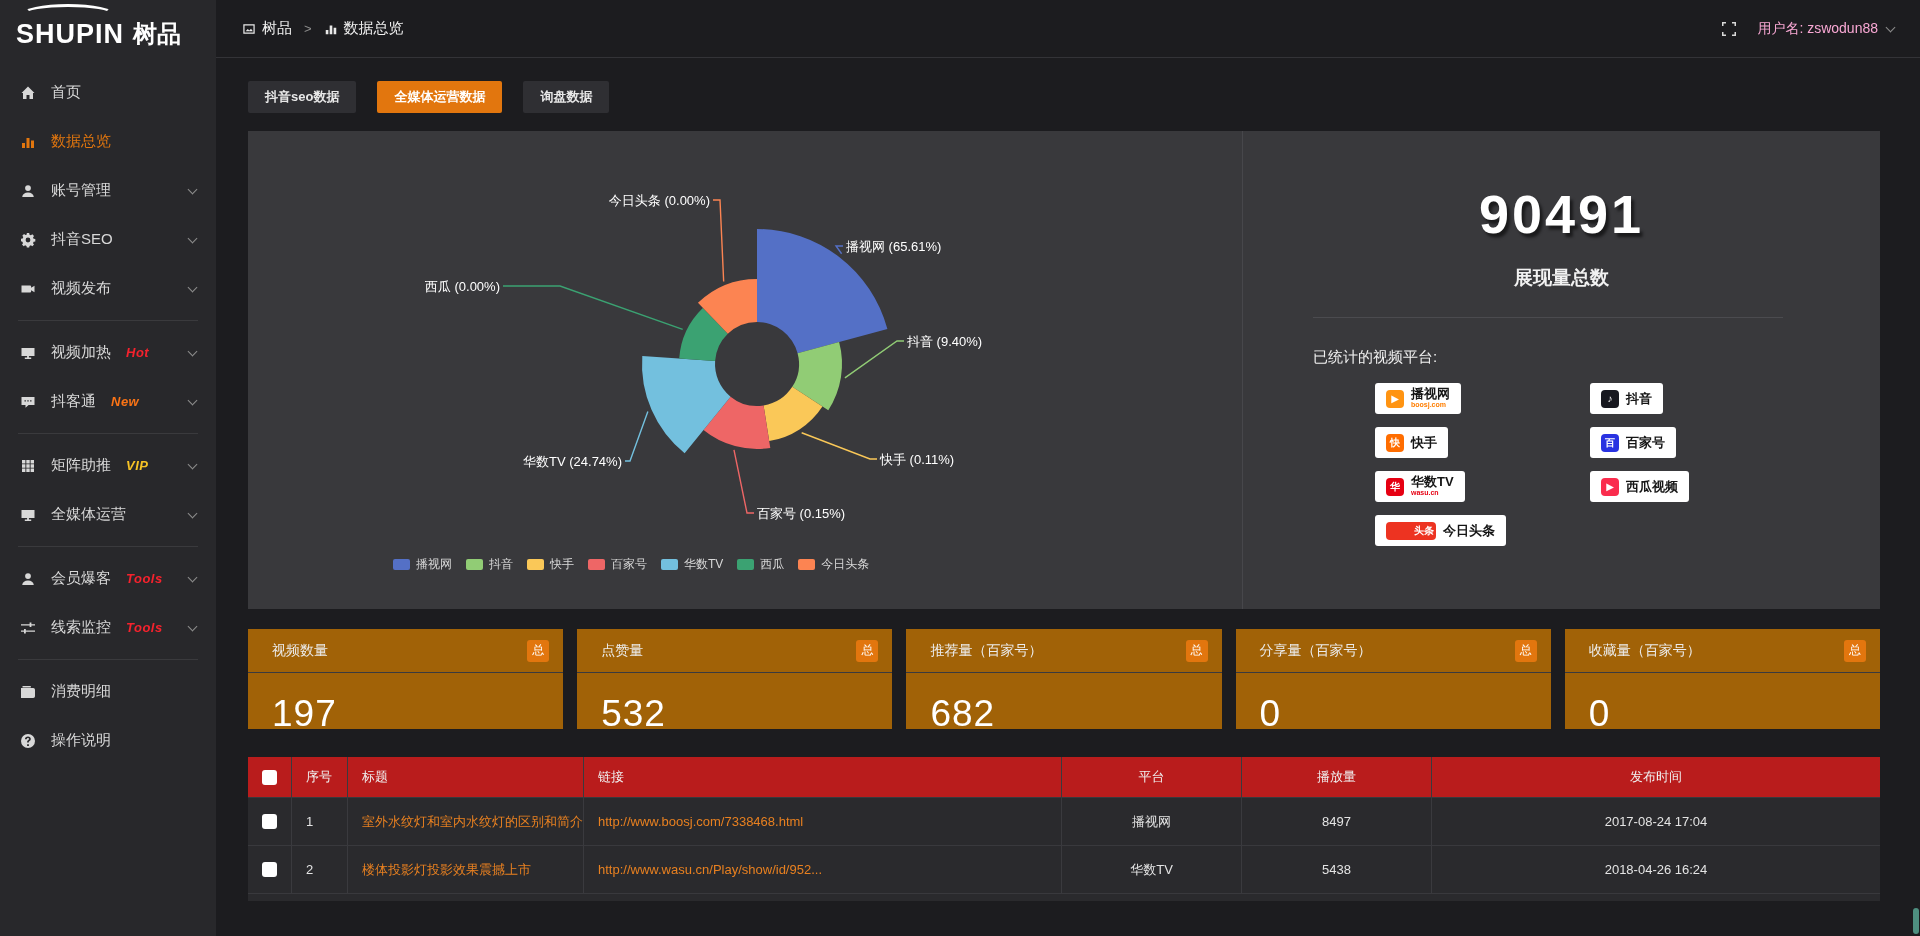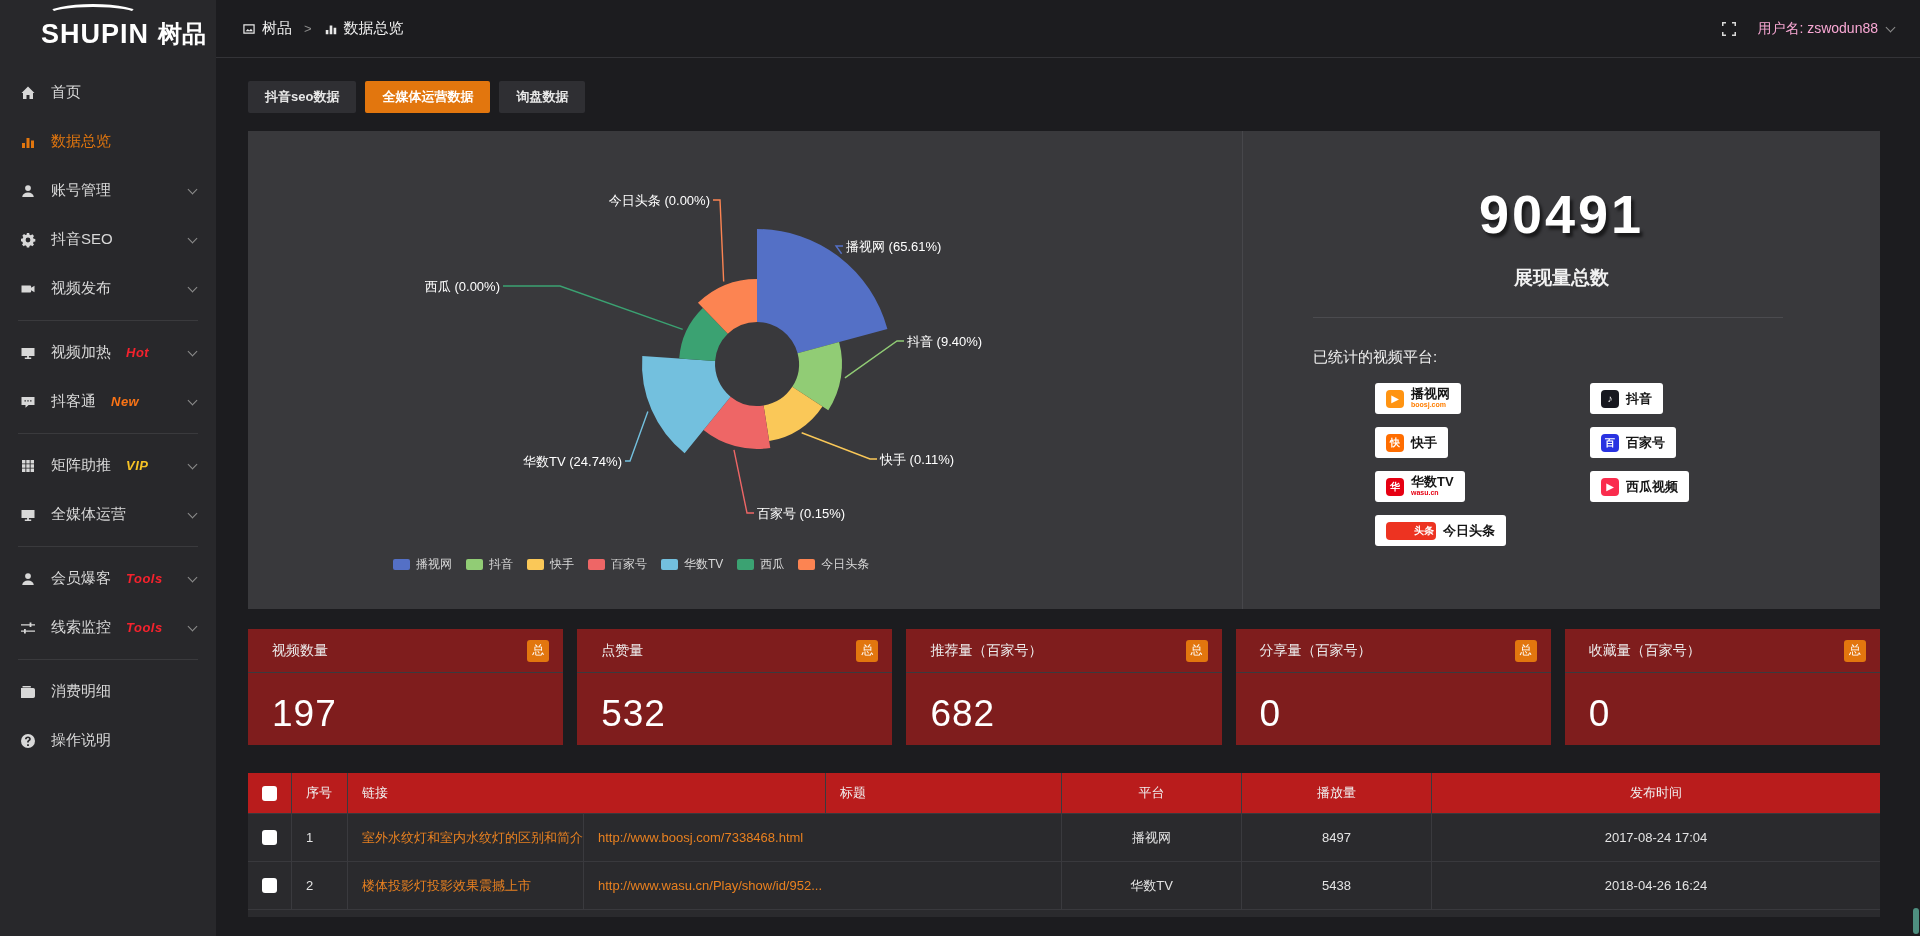--- a/index.html
+++ b/index.html
@@ -1,21 +1,21 @@
 <!DOCTYPE html>
 <html><head>
 <meta charset="utf-8">
 <style>
   * { margin:0; padding:0; box-sizing:border-box; }
   html,body { width:1920px; height:936px; overflow:hidden; }
   body { background:#1c1c1f; font-family:"Liberation Sans","DejaVu Sans",sans-serif; color:#e6e6e6; position:relative; }
 
   
   .sidebar { position:absolute; left:0; top:0; width:216px; height:100%; background:#28282b; z-index:3; }
-  .logo-wrap { height:58px; display:flex; align-items:flex-end; padding:0 0 8px 16px; position:relative;margin-left:25px; }
+  .logo-wrap { height:58px; display:flex; align-items:flex-end; padding:0 0 8px 16px; position:relative; }
   .logo-arc { position:absolute; top:4px; left:22px; width:92px; height:20px; border:3px solid transparent; border-top:3px solid #fff; border-radius:50%; }
   .logo-en { font-size:27px; font-weight:800; color:#fff; letter-spacing:1px; }
   .logo-cn { font-size:24px; font-weight:700; color:#fff; margin-left:9px; }
   .menu { padding-top:10px; }
   .menu-item { height:49px; display:flex; align-items:center; padding:0 20px 0 20px; color:#d8d8d8; font-size:15px; cursor:pointer; }
   .menu-item.active { color:#e2760e; }
   .mi-icon { width:16px; height:16px; margin-right:15px; flex:0 0 16px; }
   .mi-icon svg { width:100%; height:100%; fill:currentColor; display:block; }
   .mi-badge { font-style:italic; font-weight:700; font-size:13px; margin-left:15px; letter-spacing:0.5px; }
   .chev { width:7px; height:7px; border-right:1.5px solid #8d8d8d; border-bottom:1.5px solid #8d8d8d; transform:rotate(45deg); margin-left:auto; margin-top:-3px; }
@@ -28,21 +28,21 @@
   .crumb-ico svg { width:100%; height:100%; fill:#e8e8e8; display:block; }
   .crumb-sep { color:#8d8d8d; margin:0 12px; font-size:13px; }
   .topbar-right { margin-left:auto; display:flex; align-items:center; gap:20px; }
   .fs-icon { width:16px; height:16px; cursor:pointer; }
   .fs-icon svg { width:100%; height:100%; fill:#d8d8d8; display:block; }
   .user-entry { display:flex; align-items:center; font-size:14px; color:#f9a8d4; cursor:pointer; }
   .user-entry .chev { margin-left:9px; }
 
   
   .content { position:absolute; left:216px; top:59px; right:0; bottom:0; padding:22px 40px 0 32px; }
-  .tabs { display:flex; gap:9px; }
+  .tabs { display:flex; gap:21px; }
   .tab { height:32px; padding:0 17px; display:flex; align-items:center; background:#2f2f33; color:#e8e8e8; font-size:13px; font-weight:700; border-radius:2px; cursor:pointer; }
   .tab.active { background:#e2760e; color:#fff; }
 
   
   .chart-panel { margin-top:18px; height:478px; background:#39393c; display:flex; }
   .chart-left { flex:1; position:relative; }
   .chart-left svg.pie { position:absolute; left:0; top:0; }
   .legend { position:absolute; left:145px; bottom:36px; display:flex; gap:14px; align-items:center; }
   .legend-item { display:flex; align-items:center; gap:6px; font-size:12px; color:#d8d8d8; cursor:pointer; }
   .legend-swatch { width:17px; height:11px; border-radius:2px; }
@@ -54,21 +54,21 @@
   .platforms-title { margin:30px 0 16px 70px; font-size:15px; color:#f0f0f0; }
   .platforms { display:grid; grid-template-columns:150px 150px; column-gap:65px; row-gap:13px; margin-left:132px; }
   .platform-badge { display:inline-flex; align-items:center; justify-self:start; height:31px; padding:0 11px; background:#fff; border-radius:3px; gap:7px; }
   .pb-icon { min-width:18px; height:18px; border-radius:4px; display:flex; align-items:center; justify-content:center; color:#fff; font-size:10px; font-weight:700; padding:0 2px; }
   .pb-col { display:flex; flex-direction:column; justify-content:center; }
   .pb-text { color:#151515; font-size:13px; font-weight:700; line-height:1.05; }
   .pb-sub { font-size:7px; line-height:1.2; font-weight:700; }
 
   
   .stat-row { display:flex; gap:14px; margin-top:20px; }
-  .stat-card { flex:1; background:#7f1d1d; height:116px; }
+  .stat-card { flex:1; background:#a16207; height:100px; }
   .stat-head { height:44px; display:flex; align-items:center; padding:0 14px 0 24px; border-bottom:1px solid #3a3a3e; font-size:14px; color:#ececec; }
   .stat-badge { margin-left:auto; width:22px; height:22px; background:#e2760e; border-radius:3px; display:flex; align-items:center; justify-content:center; font-size:12px; color:#fff; }
   .stat-value { font-size:37px; color:#fff; padding:20px 0 0 24px; letter-spacing:1px; }
 
   
   .vtable { margin-top:28px; background:#2a2a2d; }
   .trow { display:flex; align-items:center; font-size:13px; }
   .thead-row { height:40px; background:#b91c1c; color:#f0f0f0; }
   .tbody-row { height:48px; border-top:1px solid #39393d; background:#2a2a2d; color:#e4e4e4; }
   .cell { height:100%; display:flex; align-items:center; border-right:1px solid #3a3a3e; overflow:hidden; white-space:nowrap; }
@@ -460,22 +460,22 @@
         <div class="stat-value">0</div>
       </div>
     </div>
 
   <div class="vtable">
     <div class="trow thead-row">
       <div class="cell c-check">
           <span class="cbx"></span>
         </div>
       <div class="cell c-seq">序号</div>
+      <div class="cell c-title">标题</div>
       <div class="cell c-link">链接</div>
-      <div class="cell c-title">标题</div>
       <div class="cell c-plat">平台</div>
       <div class="cell c-views">播放量</div>
       <div class="cell c-time">发布时间</div>
     </div>
     <div>
 
         <div class="trow tbody-row">
           <div class="cell c-check">
             <span class="cbx"></span>
           </div>

